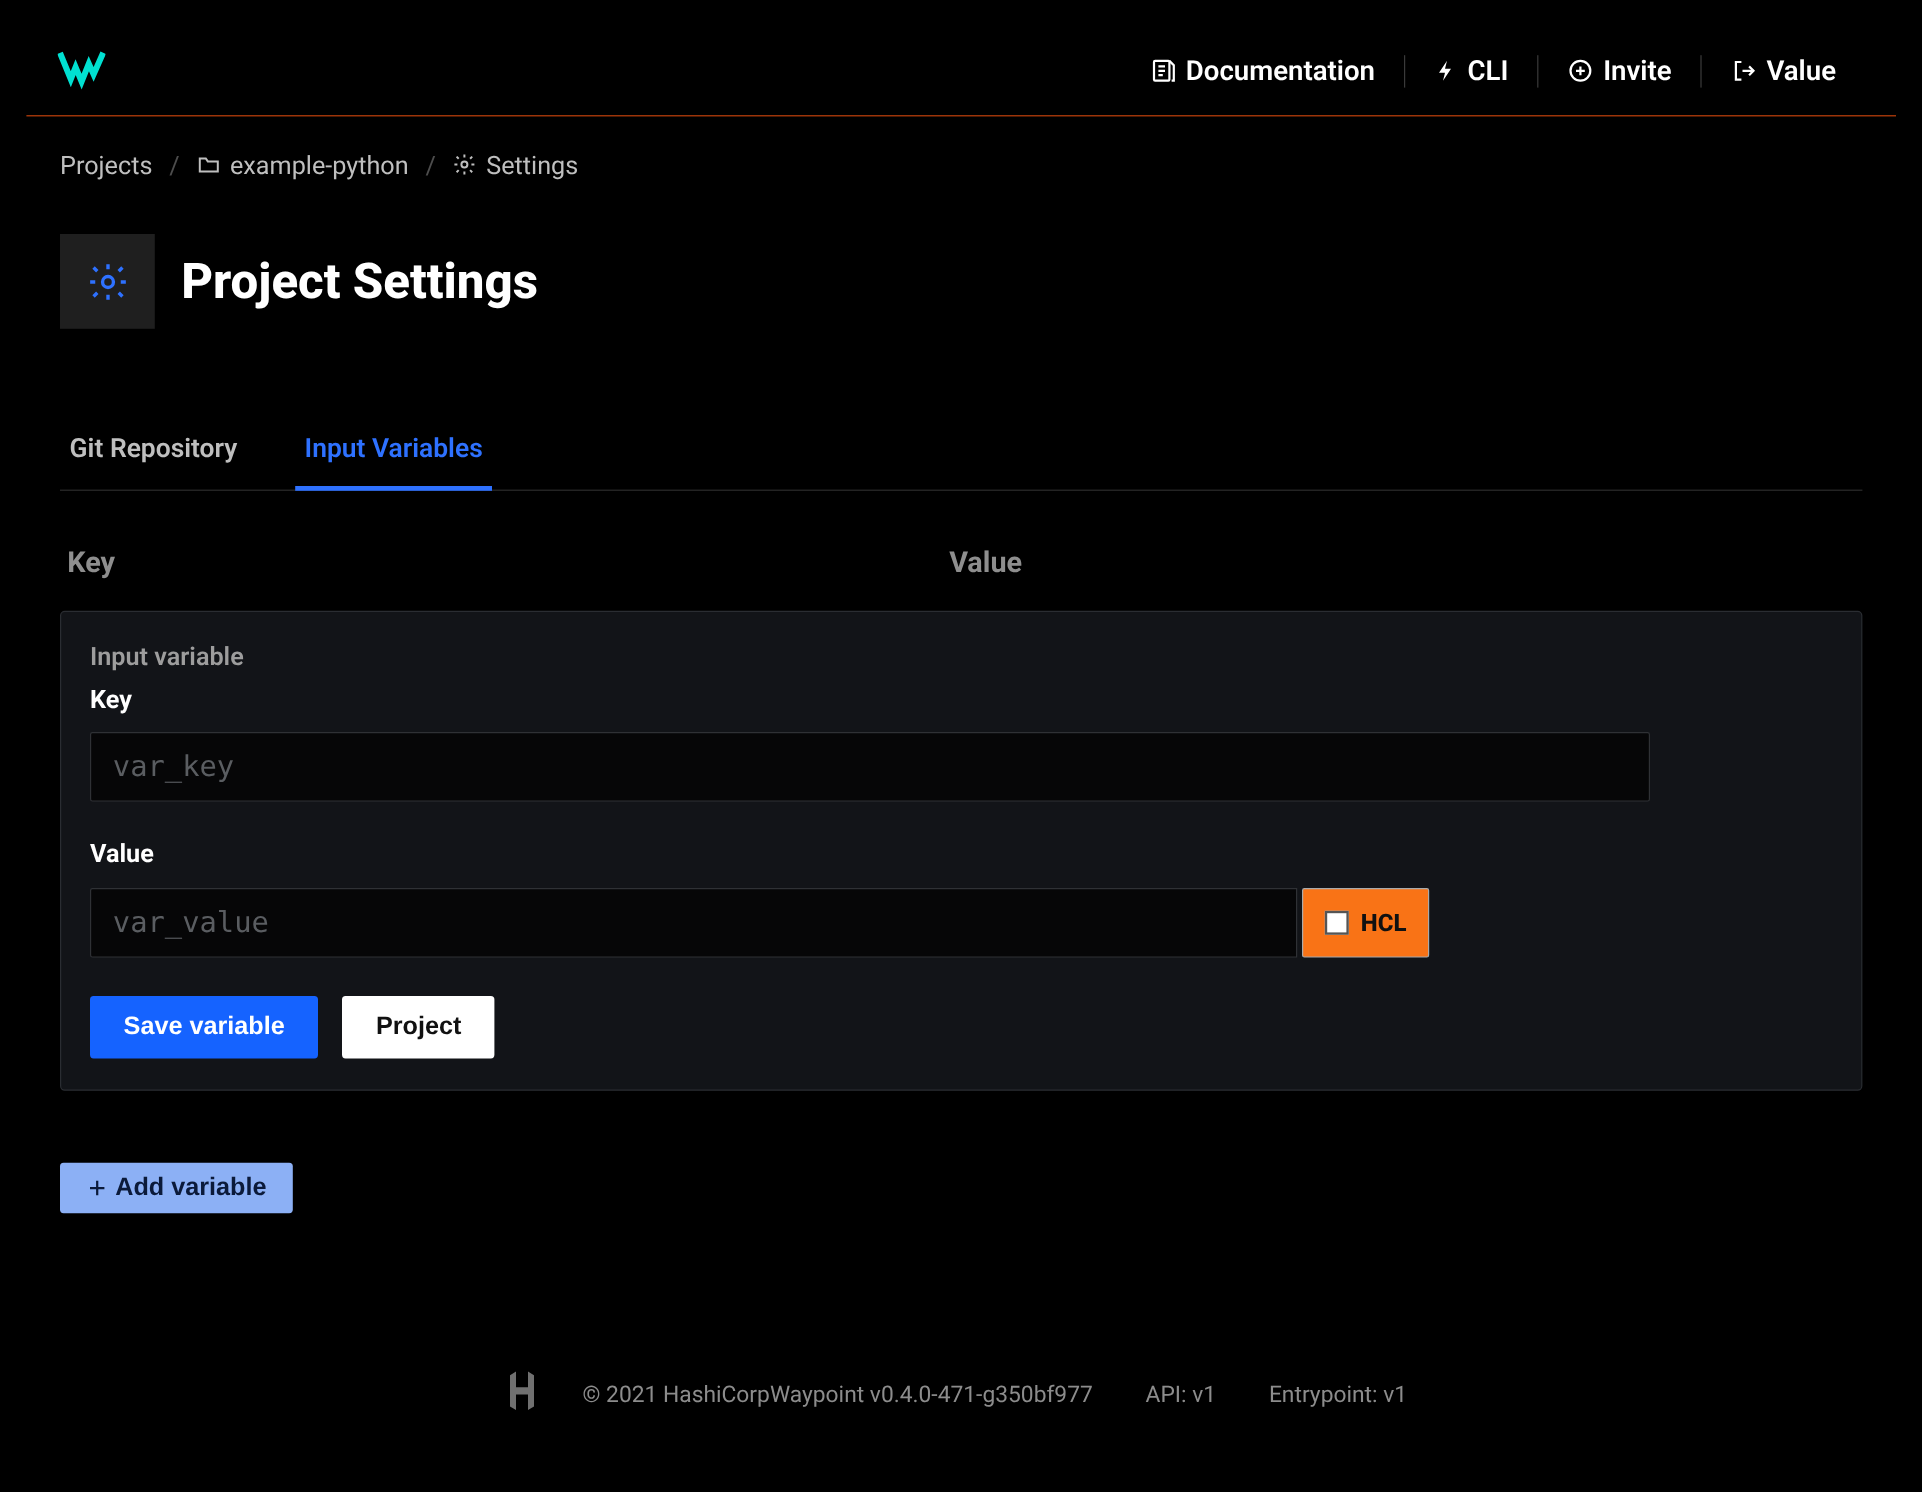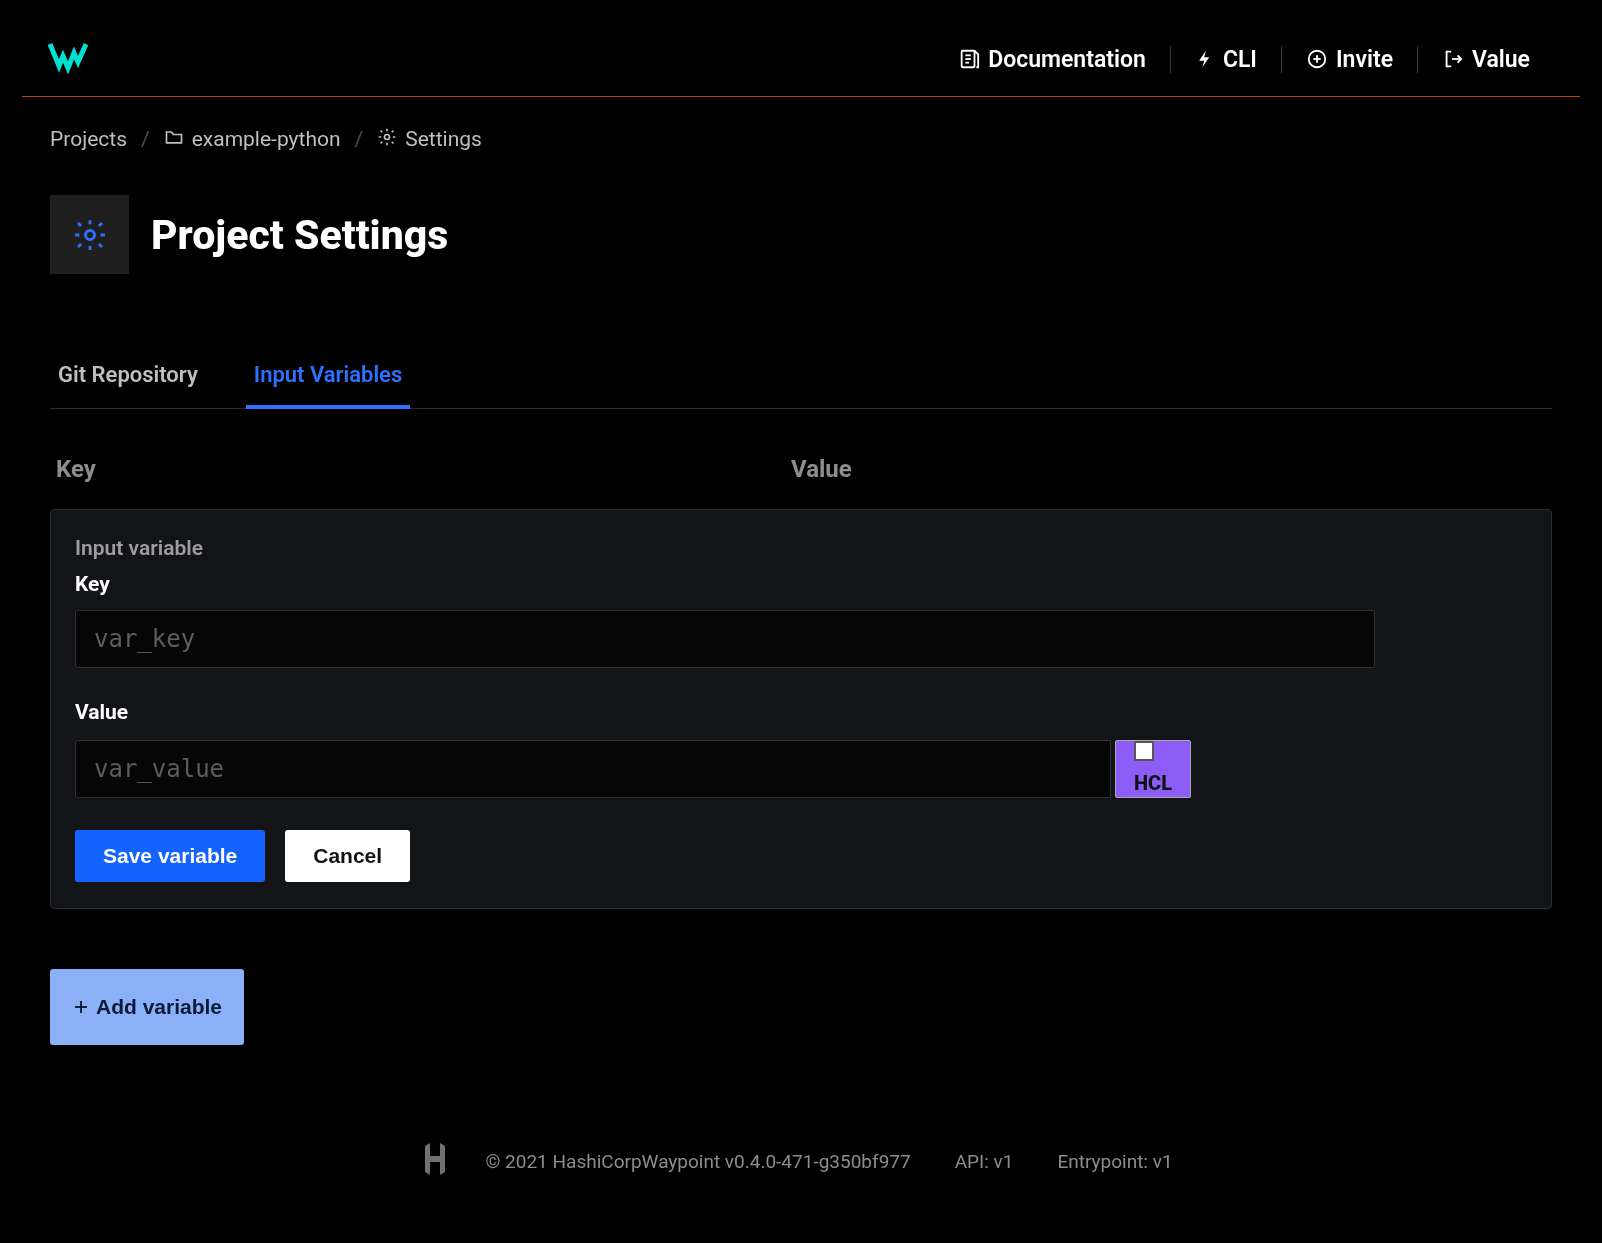--- a/index.html
+++ b/index.html
@@ -142,29 +142,28 @@
     }
     .text-input::placeholder { color: #5a5d61; }
     .value-row {
       display: flex;
       align-items: stretch;
       margin-top: 16px;
       width: 1116px;
     }
     .value-row .text-input { margin-top: 0; flex: 1; width: auto; border-top-right-radius: 0; border-bottom-right-radius: 0; }
     .hcl-box {
-      background: #8b5cf6;
+      background: #f97316;
       border: 1px solid #aaa;
       display: flex;
-      align-items: flex-start;
+      align-items: center;
       gap: 10px;
       padding: 0 18px;
       border-radius: 2px;
       margin-left: 4px;
-      flex-direction: column;
     }
     .hcl-checkbox {
       width: 20px; height: 20px; border: 2px solid #555; background: #fff;
     }
     .hcl-label { font-size: 20px; font-weight: 800; color: #111; }
     .btn-row {
       display: flex;
       gap: 20px;
       margin-top: 32px;
     }
@@ -178,21 +177,21 @@
     }
     .btn-primary { background: #1563ff; color: #fff; }
     .btn-secondary { background: #fff; color: #111; }
     .btn-add {
       margin-top: 60px;
       background: #8cb0f5;
       color: #0b1a3a;
       display: flex;
       align-items: center;
       gap: 6px;
-      padding: 26px 22px;
+      padding: 9px 22px;
     }
     .footer {
       display: flex;
       align-items: center;
       justify-content: center;
       gap: 24px;
       color: #8c8c8c;
       font-size: 19px;
       padding: 40px 0 40px 0;
       margin-top: auto;
@@ -293,21 +292,21 @@
       <div class="field-label value-label">Value</div>
       <div class="value-row">
         <input class="text-input" type="text" placeholder="var_value" style="">
         <div class="hcl-box">
           <div class="hcl-checkbox"></div>
           <span class="hcl-label">HCL</span>
         </div>
       </div>
       <div class="btn-row">
         <button class="btn btn-primary">Save variable</button>
-        <button class="btn btn-secondary">Cancel</button>
+        <button class="btn btn-secondary">Project</button>
       </div>
     </div>
 
     <button class="btn btn-add">
       <svg width="18" height="18" viewBox="0 0 24 24" fill="none" stroke="currentColor" stroke-width="2.5">
           <line x1="12" y1="4" x2="12" y2="20"></line>
           <line x1="4" y1="12" x2="20" y2="12"></line>
         </svg>
       <span>Add variable</span>
     </button>

